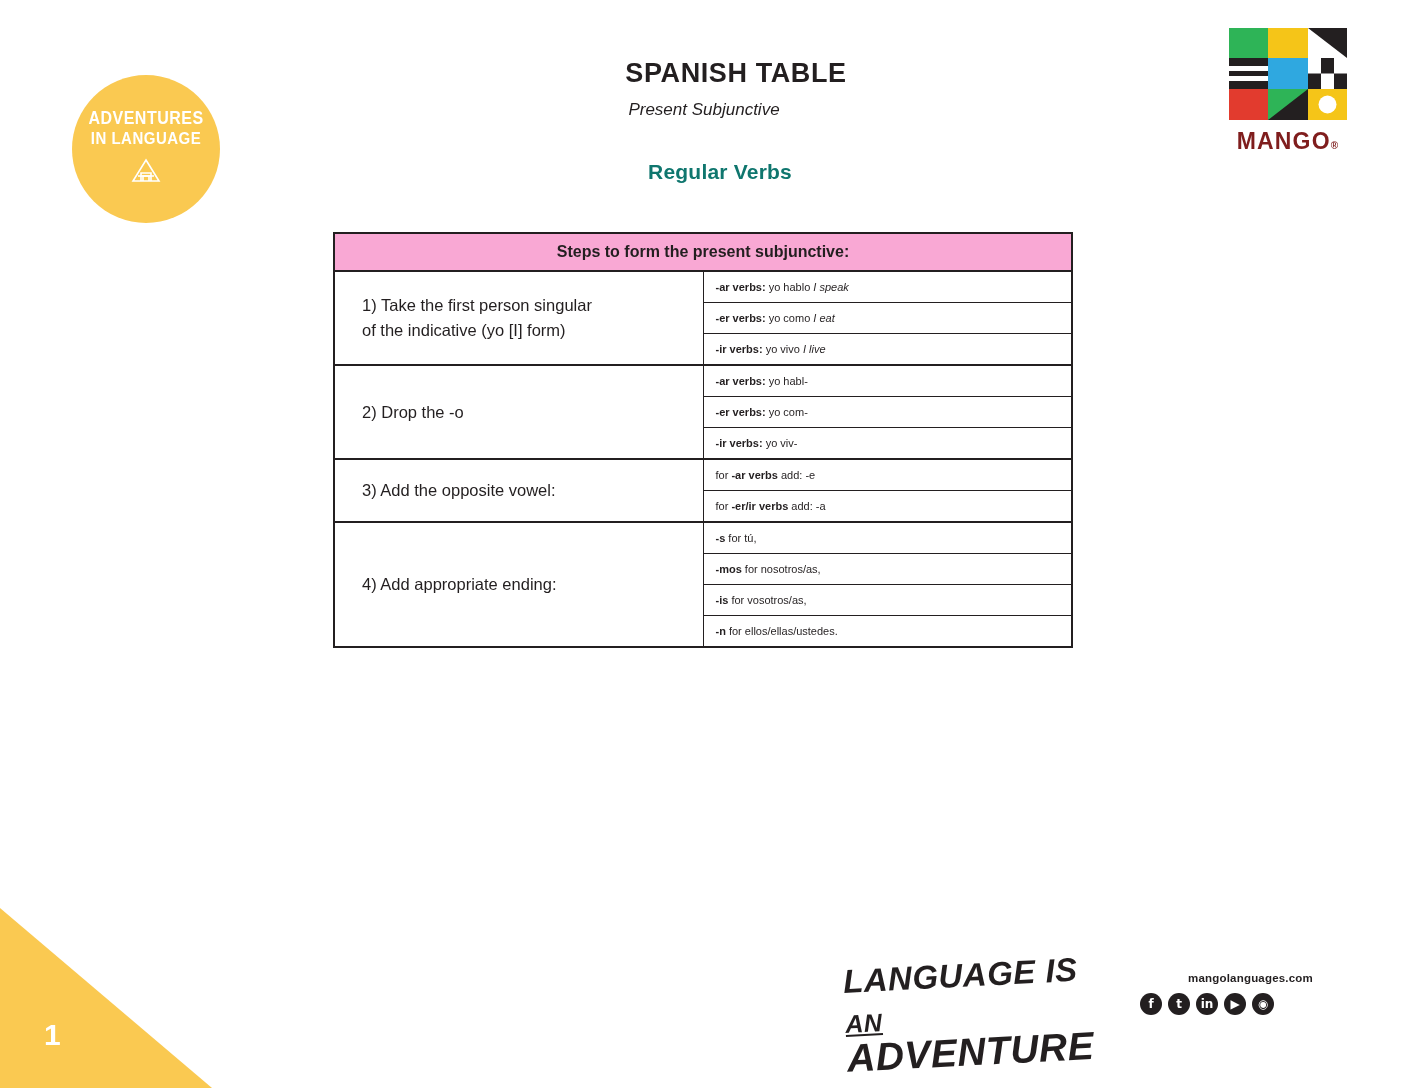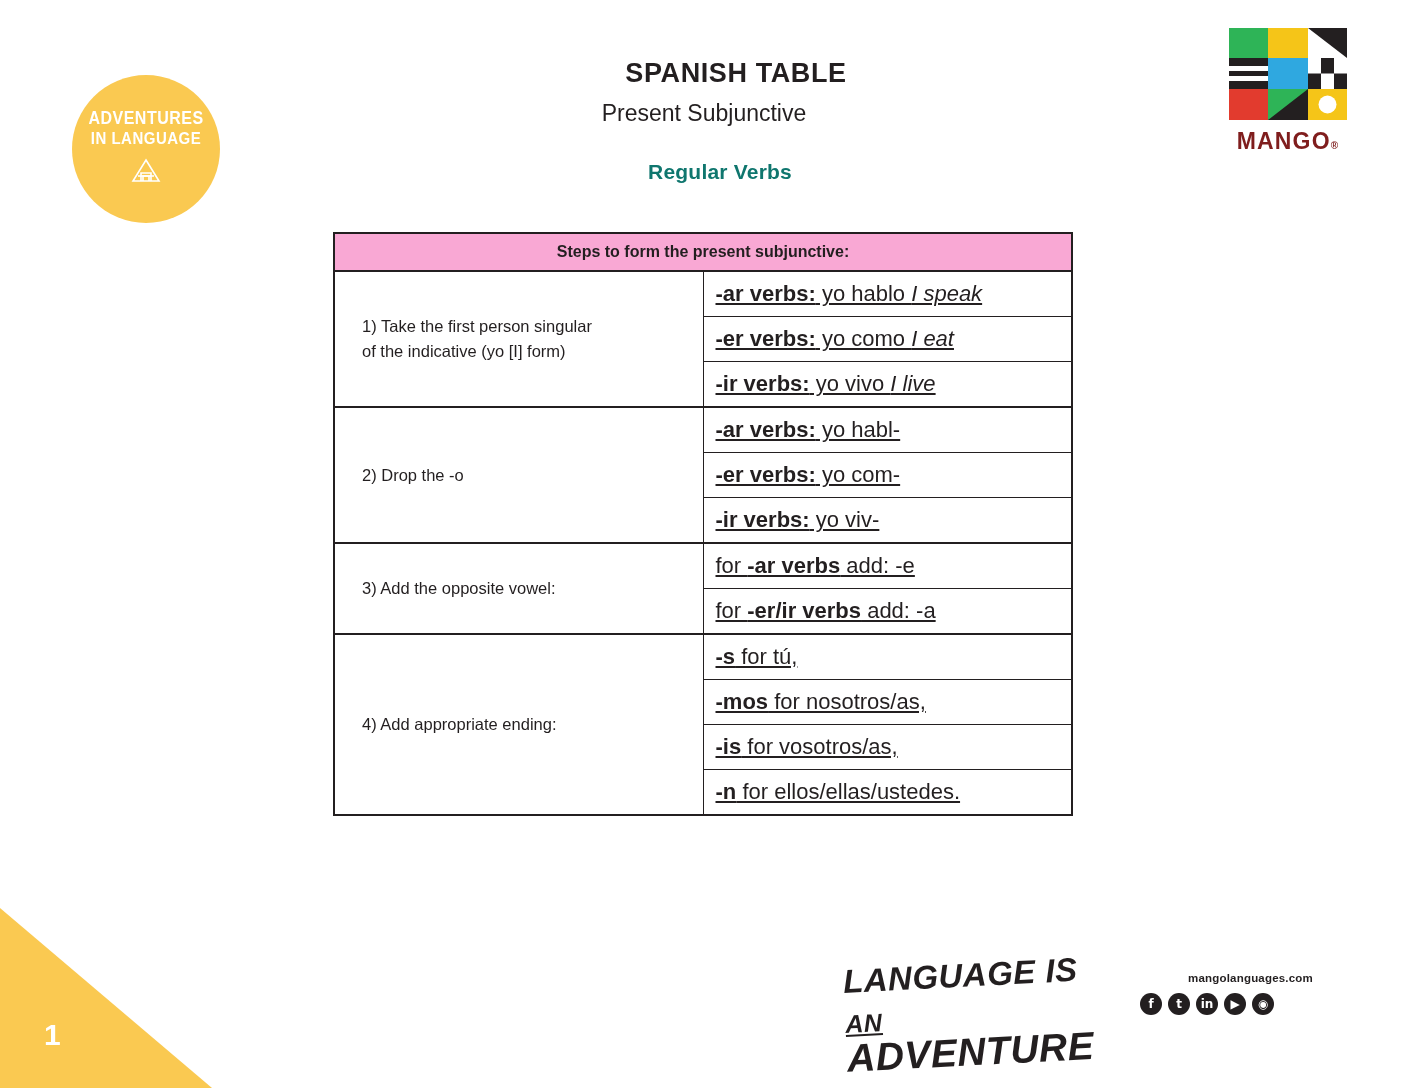--- a/index.html
+++ b/index.html
@@ -62,21 +62,22 @@
     letter-spacing: 0.6px;
     color: #231f20;
     margin-left: 32px;
   }
   .doc-subtitle {
     position: absolute;
     left: 0;
     top: 100px;
     width: 1408px;
     text-align: center;
-    font-size: 23px;
+    font-size: 17px;
+    font-style: italic;
     color: #231f20;
   }
   .doc-section-title {
     position: absolute;
     left: 16px;
     top: 160px;
     width: 1408px;
     text-align: center;
     font-size: 21px;
     font-weight: bold;
@@ -141,23 +142,22 @@
     width: 370px;
     padding: 10px 0 10px 27px !important;
     font-size: 16.5px;
     line-height: 1.5;
     border-left: none !important;
     border-bottom: 2px solid #231f20 !important;
     vertical-align: middle;
   }
   .detail-cell {
     padding: 9px 0 9px 12px !important;
-    font-size: 22px;
+    font-size: 11px;
     border-right: none !important;
-    text-decoration: underline;
   }
   .detail-cell.lastrow { border-bottom: 2px solid #231f20 !important; }
   .detail-cell b { font-weight: bold; }
   .detail-cell i { font-style: italic; }
   .no-bottom { border-bottom: none !important; }
 
   
   .corner-tri {
     position: absolute;
     left: 0;

